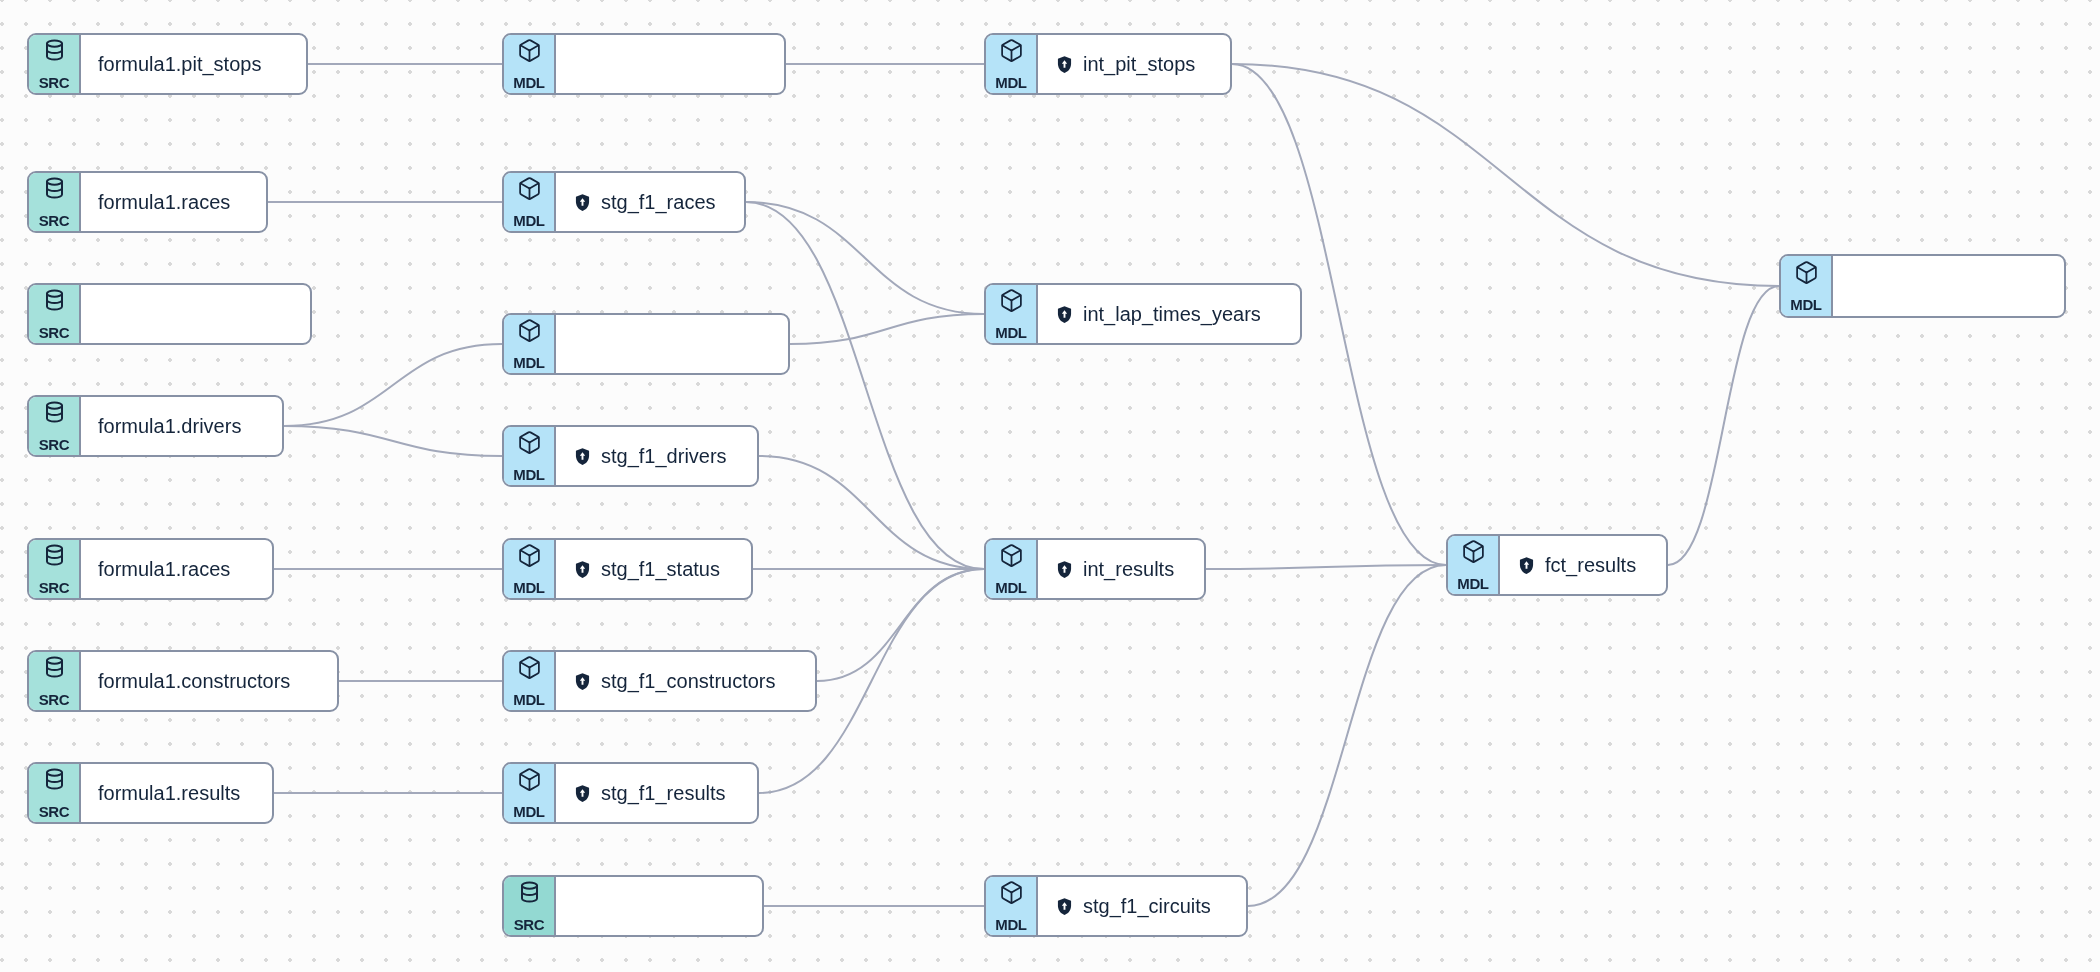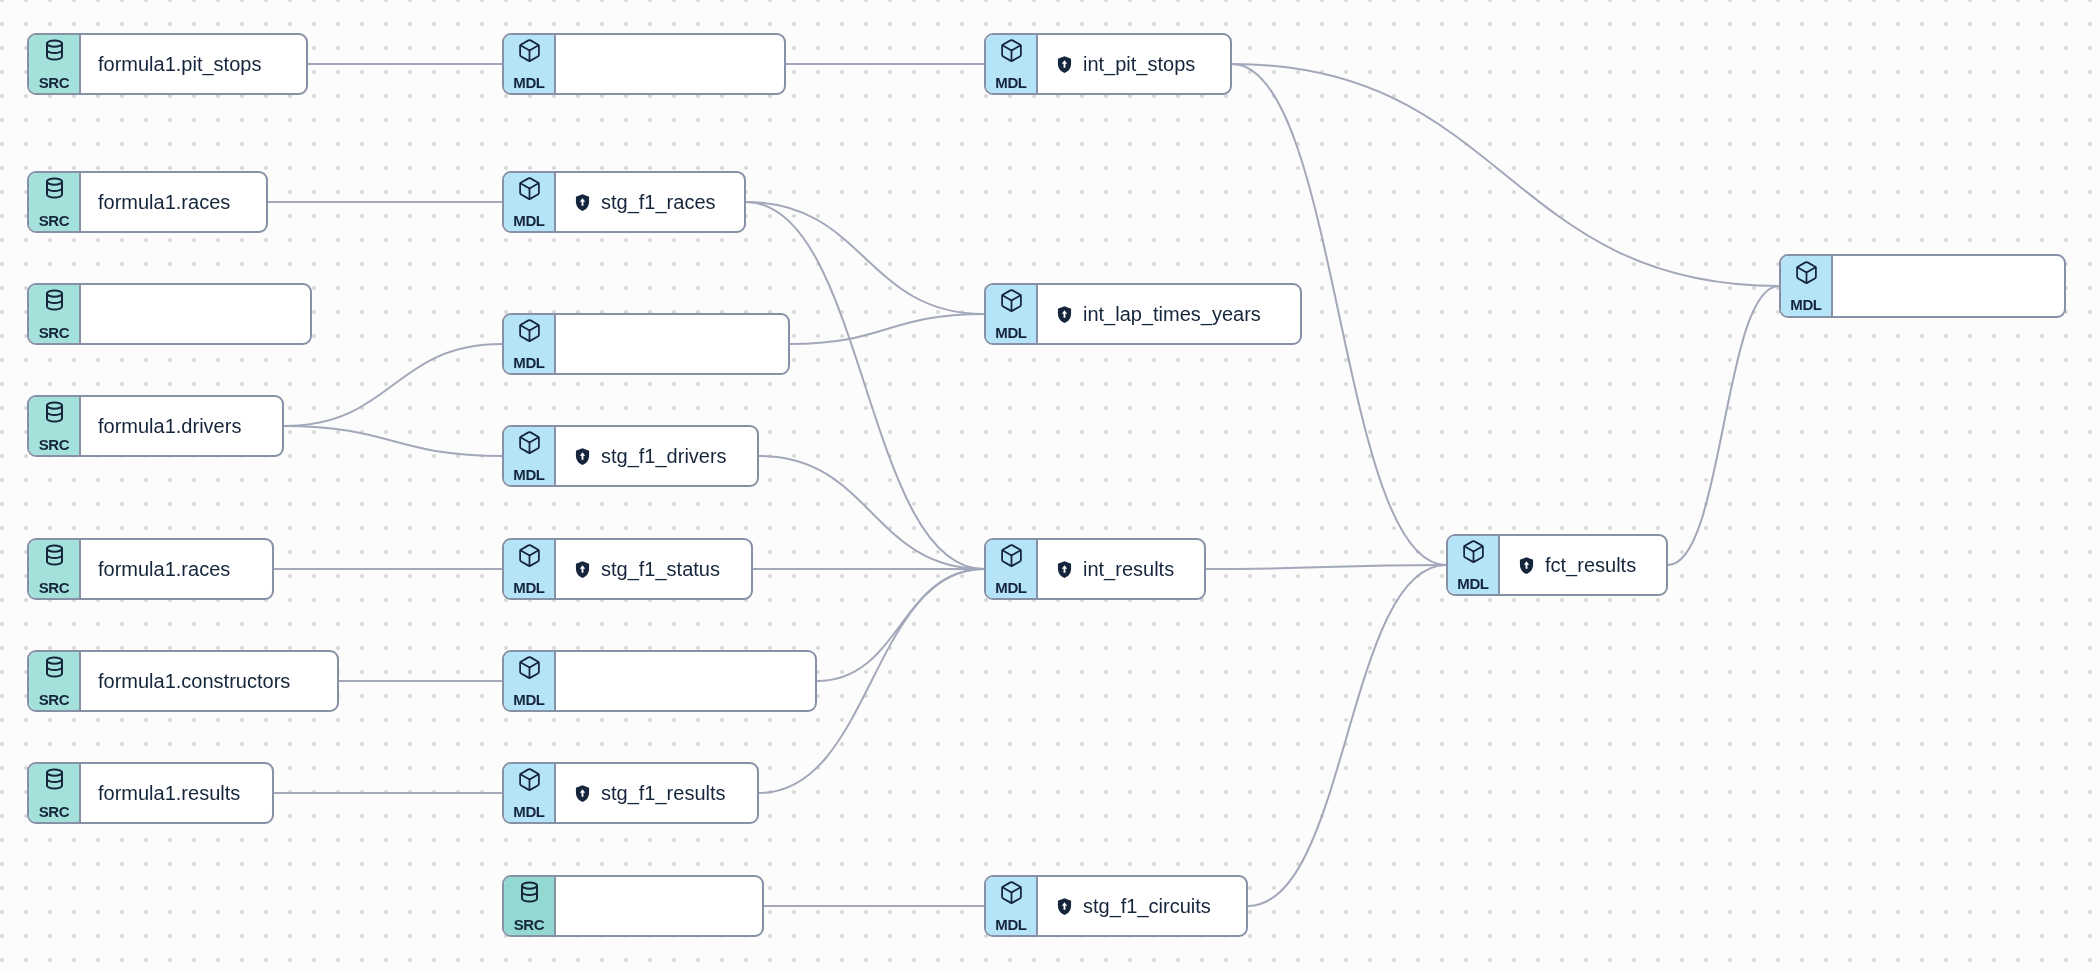--- a/index.html
+++ b/index.html
@@ -274,20 +274,29 @@
         <div class="badge" style="background: rgb(181, 227, 248);">
           <span class="icon">
             <svg viewBox="0 0 24 24" fill="none" stroke="currentColor" stroke-width="1.7" stroke-linecap="round" stroke-linejoin="round">
               <path d="M21 16V8a2 2 0 0 0-1-1.73l-7-4a2 2 0 0 0-2 0l-7 4A2 2 0 0 0 3 8v8a2 2 0 0 0 1 1.73l7 4a2 2 0 0 0 2 0l7-4A2 2 0 0 0 21 16z"></path>
               <polyline points="3.27 6.96 12 12.01 20.73 6.96"></polyline>
               <line x1="12" y1="22.08" x2="12" y2="12"></line>
             </svg>
           </span>
           <span class="badge-label">MDL</span>
         </div>
+        <div class="node-body">
+          <span class="shield">
+            <svg viewBox="0 0 24 24" fill="currentColor">
+              <path d="M12 1.7l8.3 3.1v6.4c0 5.5-3.55 10.2-8.3 11.5-4.75-1.3-8.3-6-8.3-11.5V4.8L12 1.7z"></path>
+              <path fill="#ffffff" d="M12 6.6l3.4 4.6h-2.2v4.9h-2.4v-4.9H8.6L12 6.6z"></path>
+            </svg>
+          </span>
+          <span class="node-label">stg_f1_constructors</span>
+        </div>
       </div>
       <div class="node model" style="left: 502px; top: 762px; width: 257px; height: 62px;">
         <div class="badge" style="background: rgb(181, 227, 248);">
           <span class="icon">
             <svg viewBox="0 0 24 24" fill="none" stroke="currentColor" stroke-width="1.7" stroke-linecap="round" stroke-linejoin="round">
               <path d="M21 16V8a2 2 0 0 0-1-1.73l-7-4a2 2 0 0 0-2 0l-7 4A2 2 0 0 0 3 8v8a2 2 0 0 0 1 1.73l7 4a2 2 0 0 0 2 0l7-4A2 2 0 0 0 21 16z"></path>
               <polyline points="3.27 6.96 12 12.01 20.73 6.96"></polyline>
               <line x1="12" y1="22.08" x2="12" y2="12"></line>
             </svg>
           </span>

